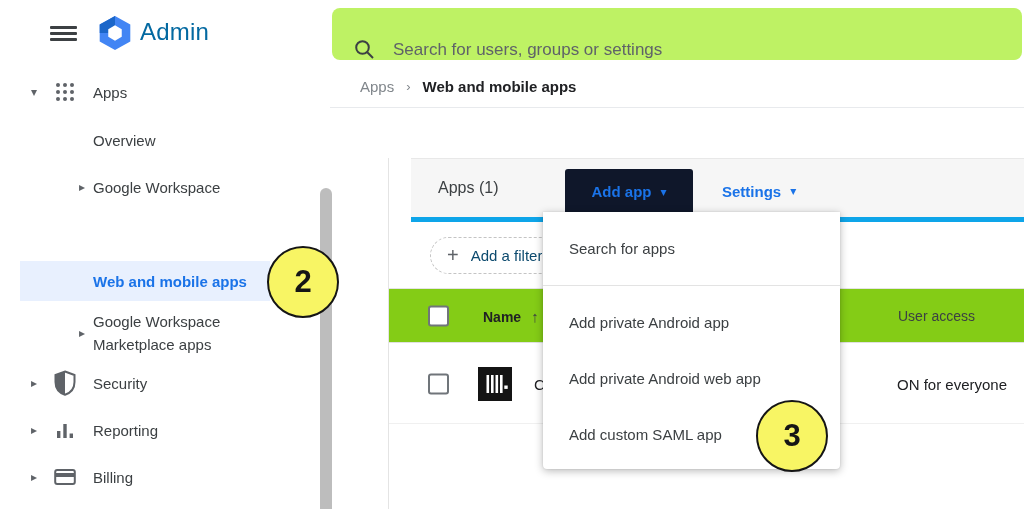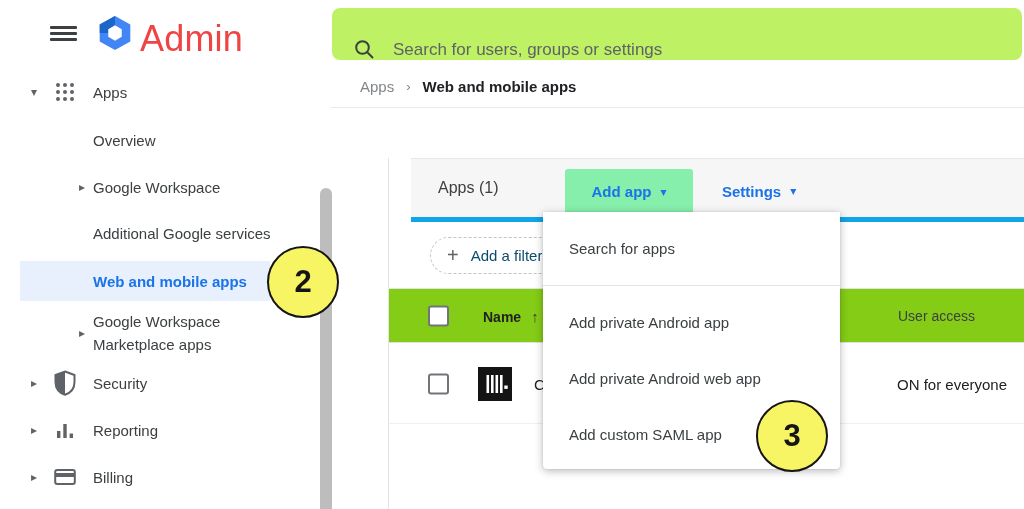--- a/index.html
+++ b/index.html
@@ -5,21 +5,21 @@
   * { margin:0; padding:0; box-sizing:border-box; }
   html,body { background:#fff; }
   body { font-family:"Liberation Sans","DejaVu Sans",sans-serif; color:#3c4043; }
   .screen { position:relative; width:1024px; height:509px; background:#fff; overflow:hidden; }
 
   
   .hamburger { position:absolute; left:50px; top:26px; width:27px; height:15px;
     display:flex; flex-direction:column; justify-content:space-between; cursor:pointer; }
   .hamburger span { display:block; height:2.6px; background:#3c4043; border-radius:1px; }
   .logo-icon { position:absolute; left:97px; top:15px; }
-  .logo-text { position:absolute; left:140px; top:18px; font-size:36px; color:#ef4444; letter-spacing:.2px; }
+  .logo-text { position:absolute; left:140px; top:18px; font-size:24px; color:#0369a1; letter-spacing:.2px; }
 
   
   .nav-row { position:absolute; left:0; width:320px; height:40px; cursor:pointer; }
   .nav-caret { position:absolute; top:50%; transform:translateY(-50%); width:16px;
     font-size:12px; color:#5f6368; text-align:center; }
   .caret-l1 { left:26px; }
   .caret-l2 { left:74px; }
   .nav-ic { position:absolute; left:54px; top:50%; transform:translateY(-50%); width:22px; height:26px;
     display:flex; align-items:center; justify-content:center; }
   .nav-label { position:absolute; left:93px; top:50%; transform:translateY(-50%);
@@ -45,21 +45,21 @@
   .bc-current { color:#202124; font-weight:700; }
   .bc-border { position:absolute; left:330px; top:107px; width:694px; height:1px; background:#e8eaed; }
 
   
   .panel-left-border { position:absolute; left:388px; top:158px; width:1px; height:351px; background:#e4e4e4; }
   .toolbar { position:absolute; left:411px; top:158px; width:635px; height:64px;
     background:#f6f6f6; border-top:1px solid #e8e8e8; border-bottom:5px solid #0ea5e9; }
   .toolbar-title { position:absolute; left:27px; top:50%; transform:translateY(-50%);
     font-size:16px; color:#3c4043; }
   .add-app-btn { position:absolute; left:154px; top:10px; width:128px; height:45px;
-    background:#86efac; border:none; border-radius:3px 3px 0 0; display:flex; align-items:center;
+    background:#0f172a; border:none; border-radius:3px 3px 0 0; display:flex; align-items:center;
     justify-content:center; gap:9px; font-size:15px; font-weight:700; color:#1a73e8;
     font-family:inherit; cursor:pointer; }
   .settings-btn { position:absolute; left:311px; top:0; height:64px; display:flex; align-items:center;
     gap:9px; font-size:15px; font-weight:700; color:#1a73e8; background:none; border:none;
     font-family:inherit; cursor:pointer; }
   .blue-caret { font-size:12px; color:#1a73e8; }
 
   .filter-row { position:absolute; left:389px; top:223px; width:635px; height:66px; background:#fff;
     border-bottom:1px solid #e4e4e4; }
   .filter-chip { position:absolute; left:41px; top:14px; height:37px; width:165px;
@@ -141,23 +141,20 @@
 
   <div class="nav-row" style="top:120px">
     <span class="nav-label">Overview</span>
   </div>
 
   <div class="nav-row" style="top:167px">
     <span class="nav-caret caret-l2">▸</span>
     <span class="nav-label">Google Workspace</span>
   </div>
 
-  <div class="nav-row" style="top:213px">
-    <span class="nav-label">Additional Google services</span>
-  </div>
 
   <div class="nav-row active" style="top:261px">
     <span class="nav-label">Web and mobile apps</span>
   </div>
 
   <div class="nav-row" style="top:308px;height:50px">
     <span class="nav-caret caret-l2">▸</span>
     <span class="nav-label two-line">Google Workspace Marketplace apps</span>
   </div>
 

